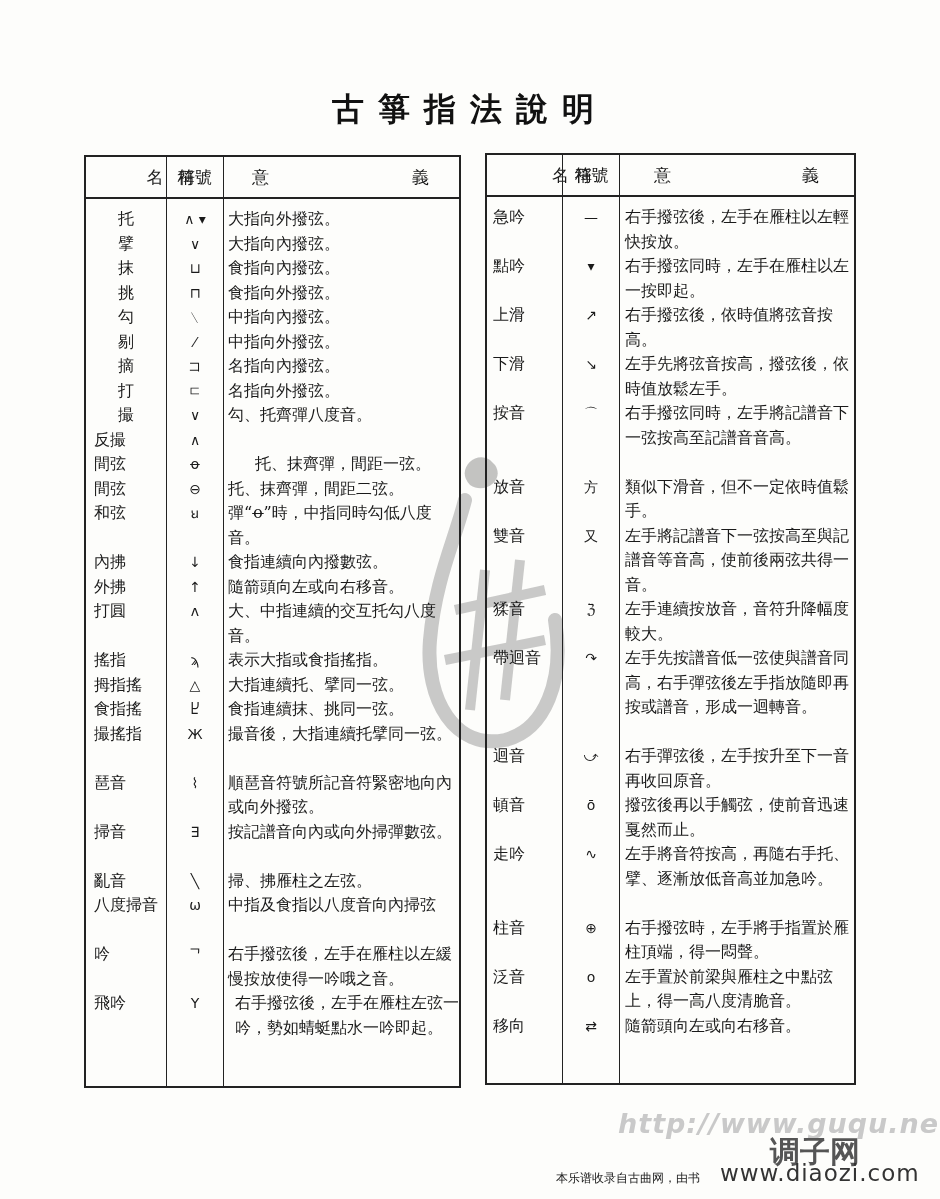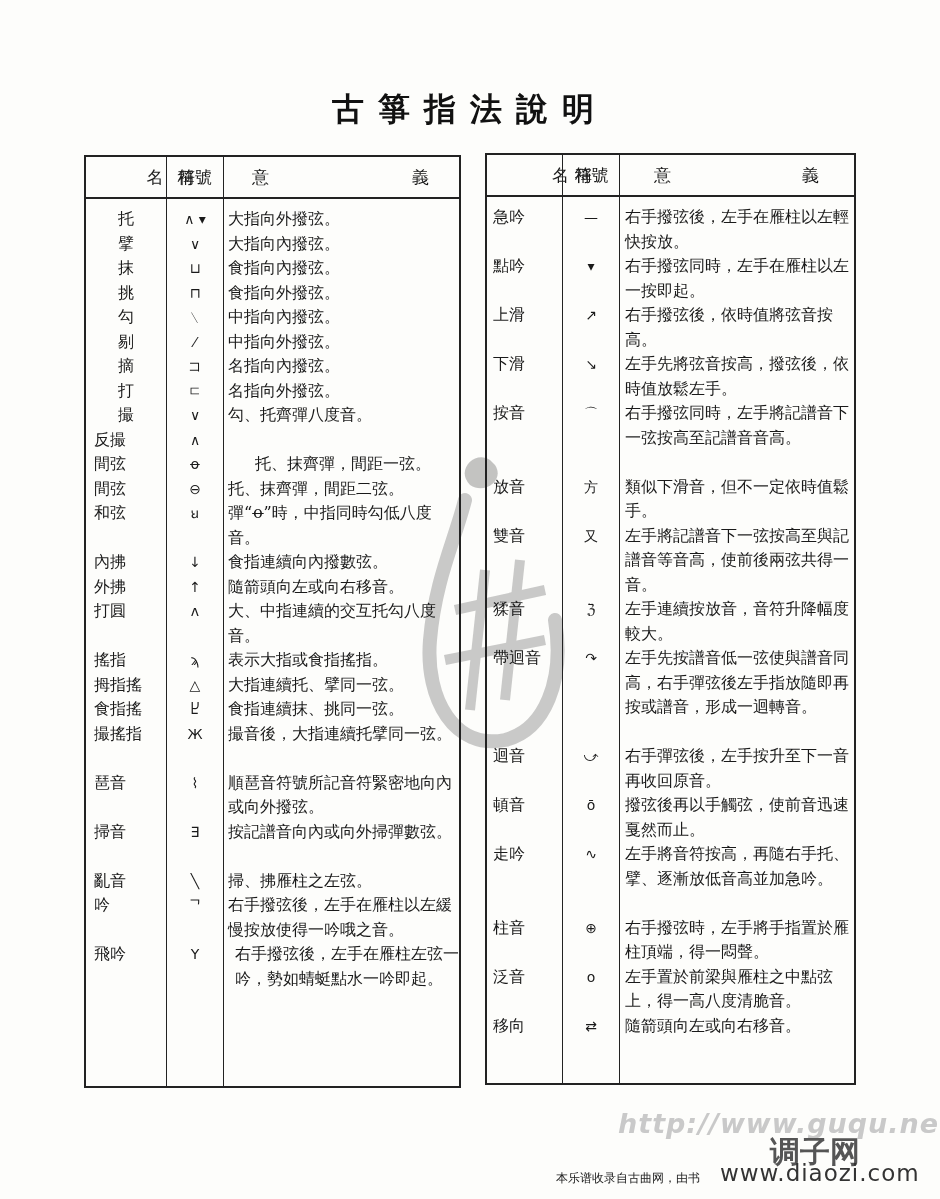--- a/index.html
+++ b/index.html
@@ -185,20 +185,25 @@
         <div class="nm spread" style="left: 8px; width: 64px;">掃音</div>
         <div class="sym" style="left: 82px; width: 54px;">∃</div>
         <div class="mn" style="position: absolute; left: 142px; width: 230px;">按記譜音向內或向外掃彈數弦。</div>
       </div>
       <div class="row" style="height: 24.5px;">
         <div class="nm spread" style="left: 8px; width: 64px;">亂音</div>
         <div class="sym" style="left: 82px; width: 54px;">╲</div>
         <div class="mn" style="position: absolute; left: 142px; width: 230px;">掃、拂雁柱之左弦。</div>
       </div>
       <div class="row" style="height: 49px;">
+        <div class="nm spread" style="left: 8px; width: 64px;">八度掃音</div>
+        <div class="sym" style="left: 82px; width: 54px;">ω</div>
+        <div class="mn" style="position: absolute; left: 142px; width: 230px;">中指及食指以八度音向內掃弦</div>
+      </div>
+      <div class="row" style="height: 49px;">
         <div class="nm left" style="left: 8px;">吟</div>
         <div class="sym" style="left: 82px; width: 54px;">ᄀ</div>
         <div class="mn" style="position: absolute; left: 142px; width: 230px;">右手撥弦後，左手在雁柱以左緩慢按放使得一吟哦之音。</div>
       </div>
       <div class="row" style="height: 73.5px;">
         <div class="nm spread" style="left: 8px; width: 64px;">飛吟</div>
         <div class="sym" style="left: 82px; width: 54px;">Y</div>
         <div class="mn" style="position: absolute; left: 142px; width: 230px; margin-left: 7px;">右手撥弦後，左手在雁柱左弦一吟，勢如蜻蜓點水一吟即起。</div>
       </div>
     </div>

